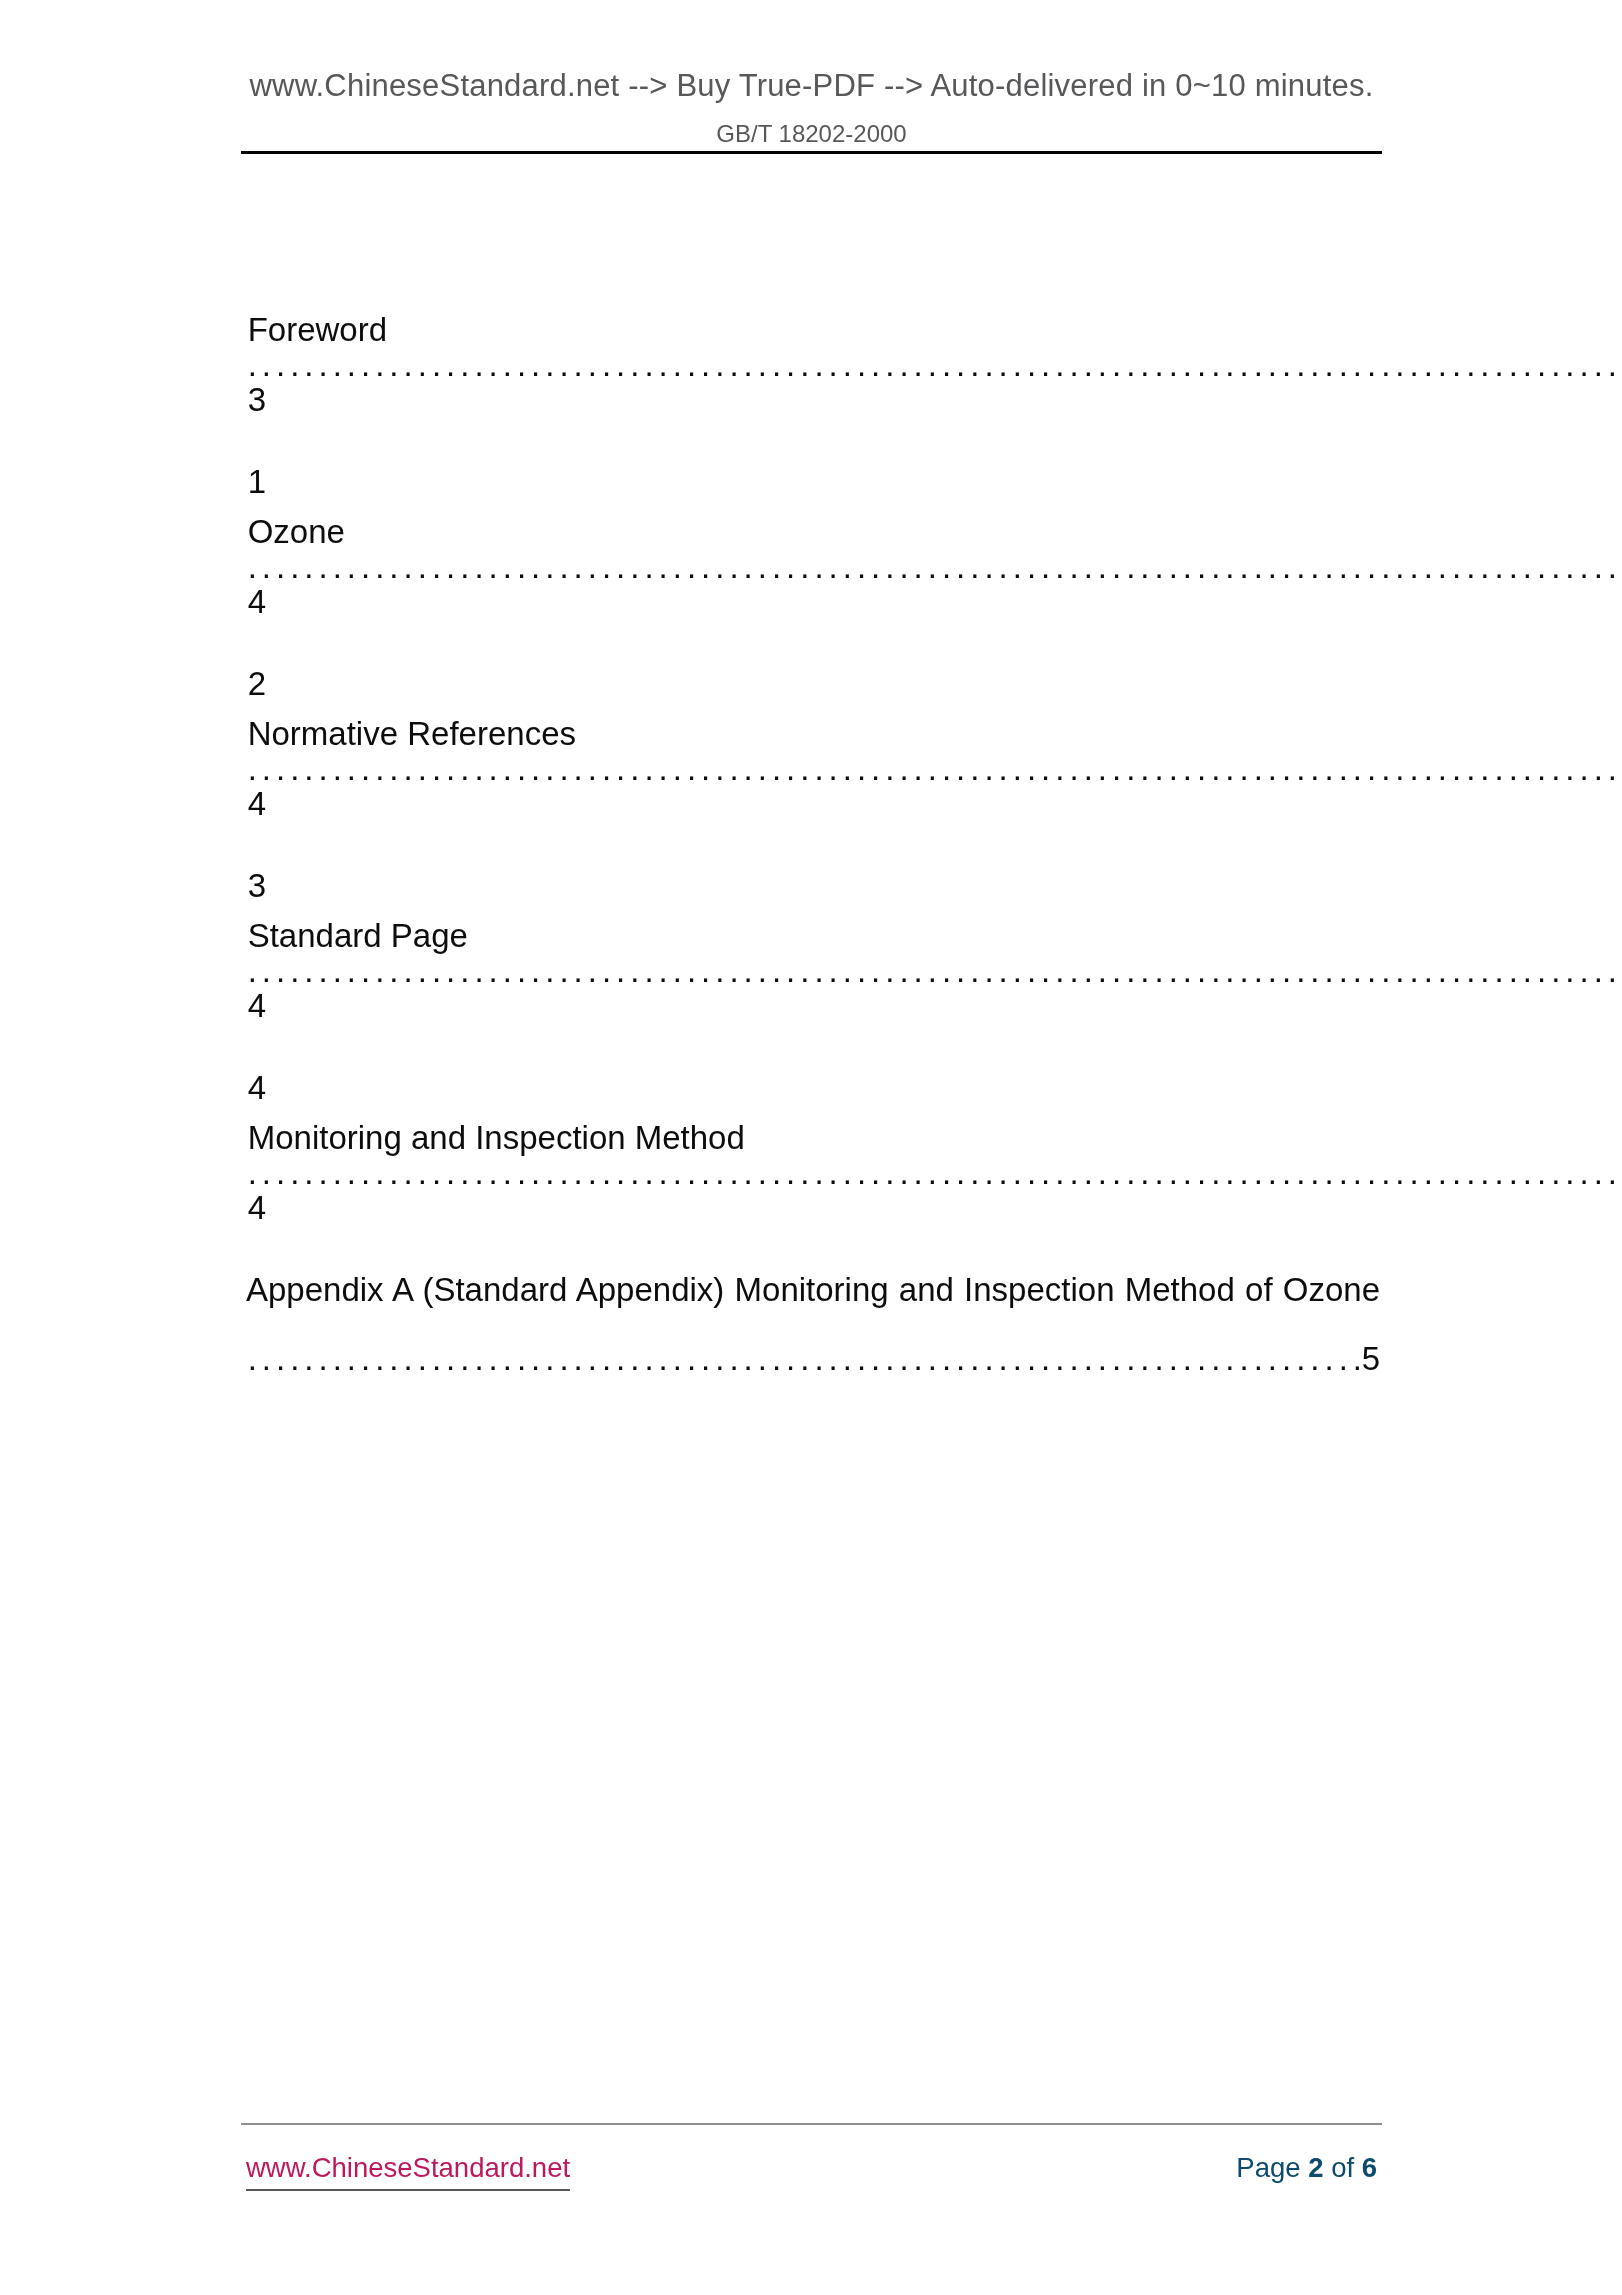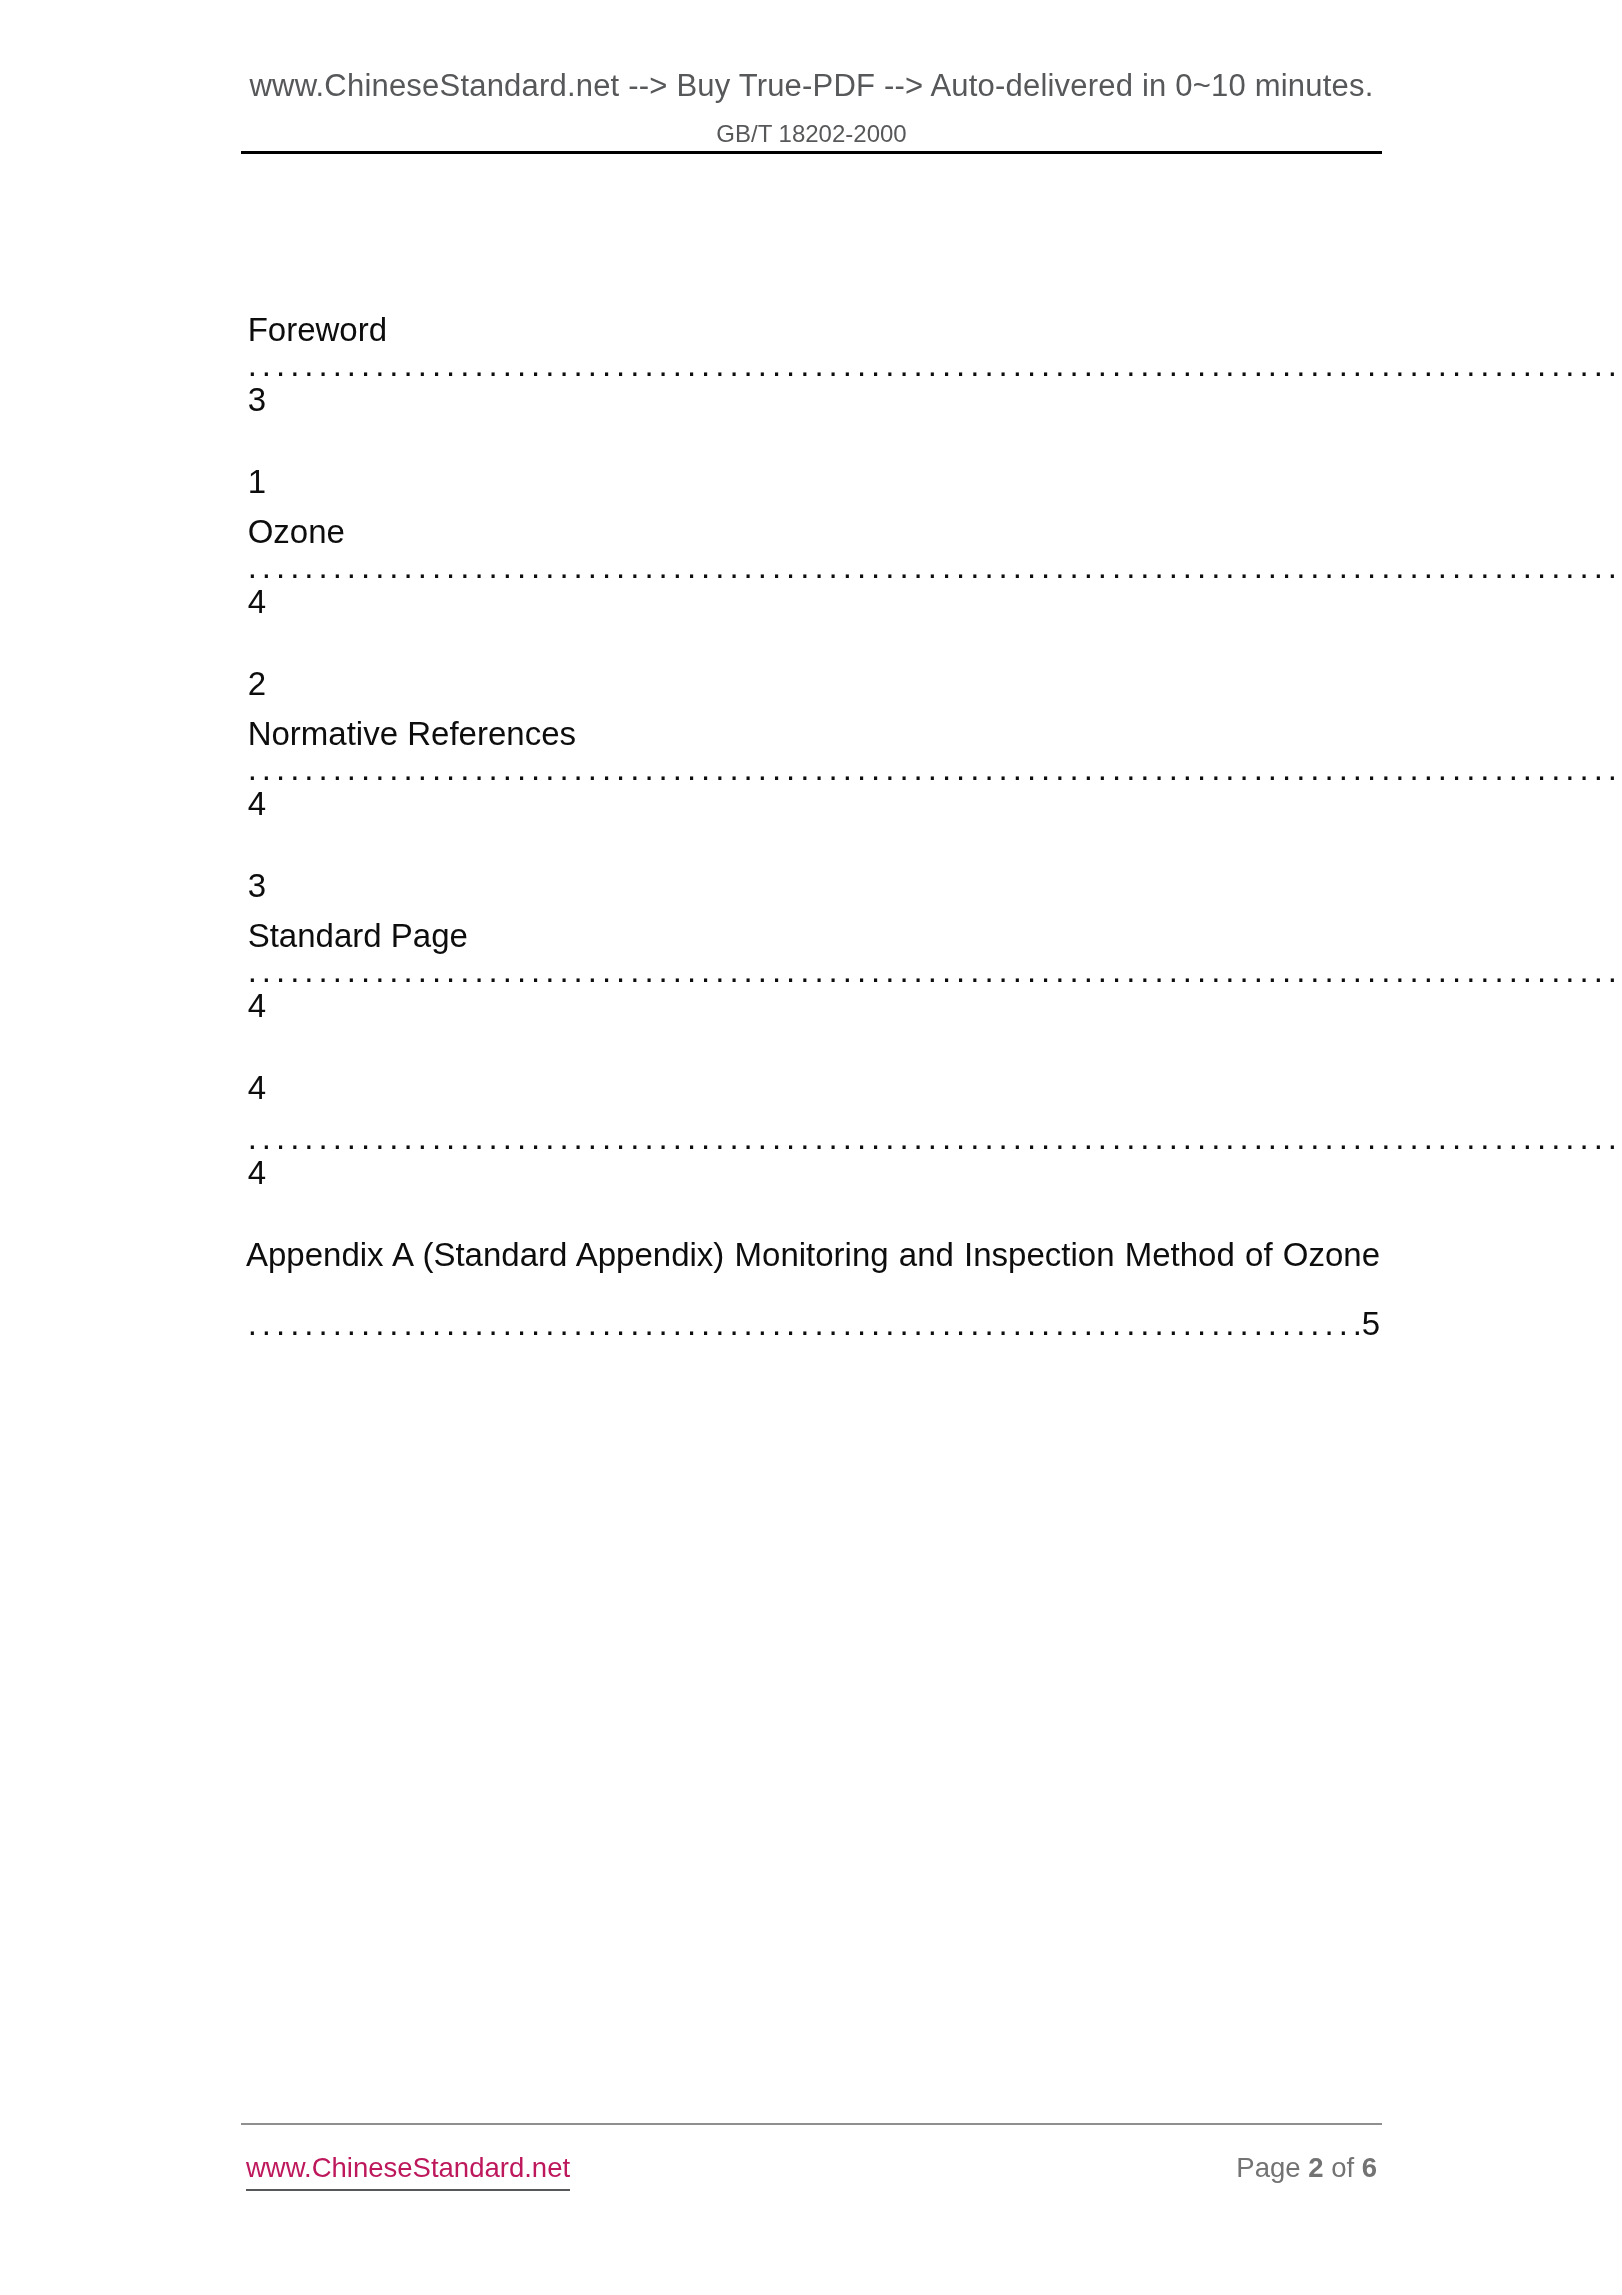--- a/index.html
+++ b/index.html
@@ -67,21 +67,21 @@
   }
   .footer {
     position:absolute; top:2151px; left:246px; width:1131px;
     display:flex; justify-content:space-between; align-items:baseline;
     font-size:27.5px; line-height:33px; color:#4e4f51;
   }
   .site-link {
     color:#be185d; border-bottom:2.5px solid #57585a; padding-bottom:5px;
     cursor:pointer;
   }
-  .page-indicator { color:#737373; }
+  .page-indicator { color:#0c4a6e; }
   .page-indicator b { font-weight:bold; }
 </style>
 </head>
 <body>
 
 <div class="page">
 
   <div class="banner">www.ChineseStandard.net --&gt; Buy True-PDF --&gt; Auto-delivered in 0~10 minutes.</div>
   <div class="std-code">GB/T 18202-2000</div>
   <div class="header-rule"></div>
@@ -111,20 +111,21 @@
 
     <div class="toc-row">
       <span class="toc-num">3</span>
       <span class="toc-label">Standard Page</span>
       <span class="leader"></span>
       <span class="toc-page">4</span>
     </div>
 
     <div class="toc-row">
       <span class="toc-num">4</span>
+      <span class="toc-label">Monitoring and Inspection Method</span>
       <span class="leader"></span>
       <span class="toc-page">4</span>
     </div>
 
     <div class="appendix-line1">Appendix A (Standard Appendix) Monitoring and Inspection Method of Ozone</div>
 
     <div class="appendix-row">
       <span class="leader"></span>
       <span class="toc-page">5</span>
     </div>

